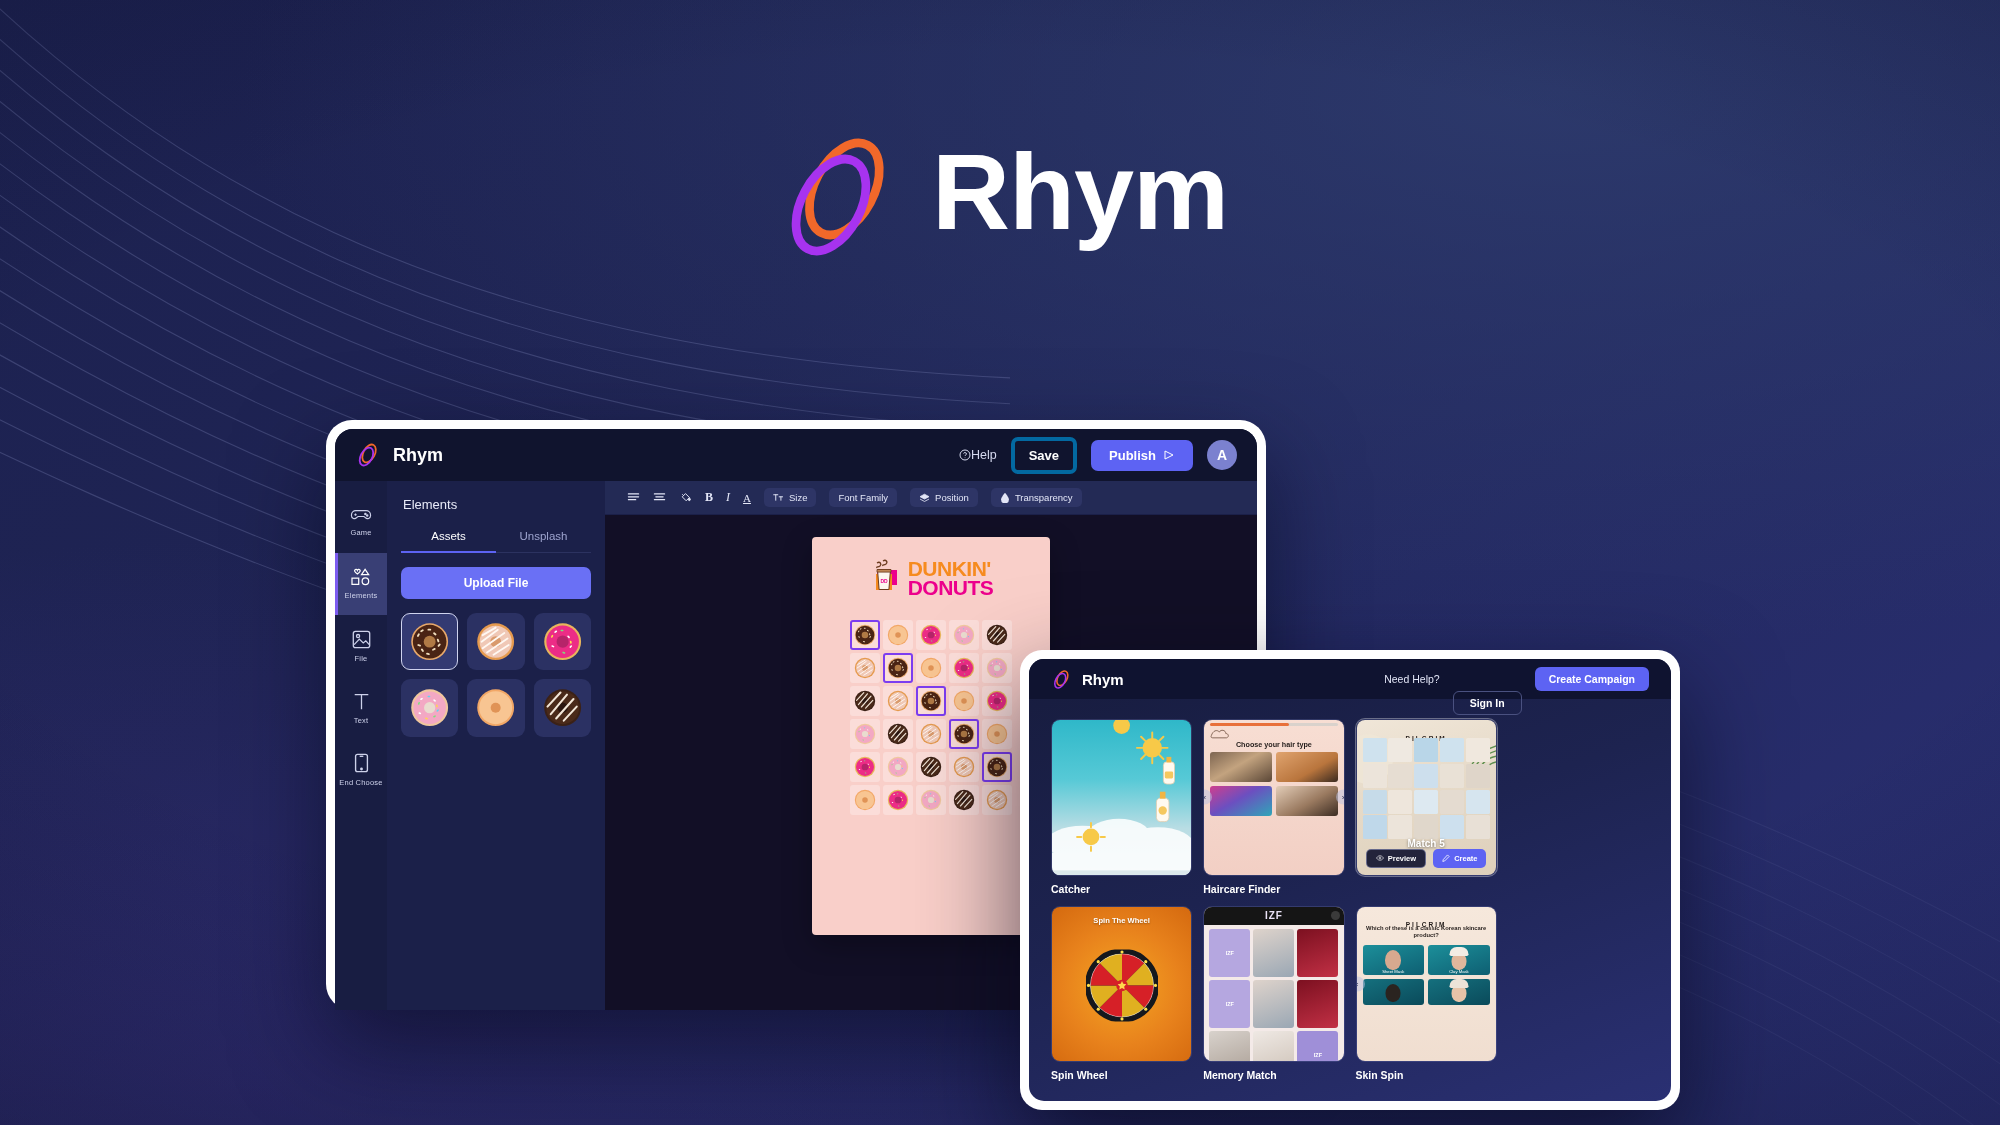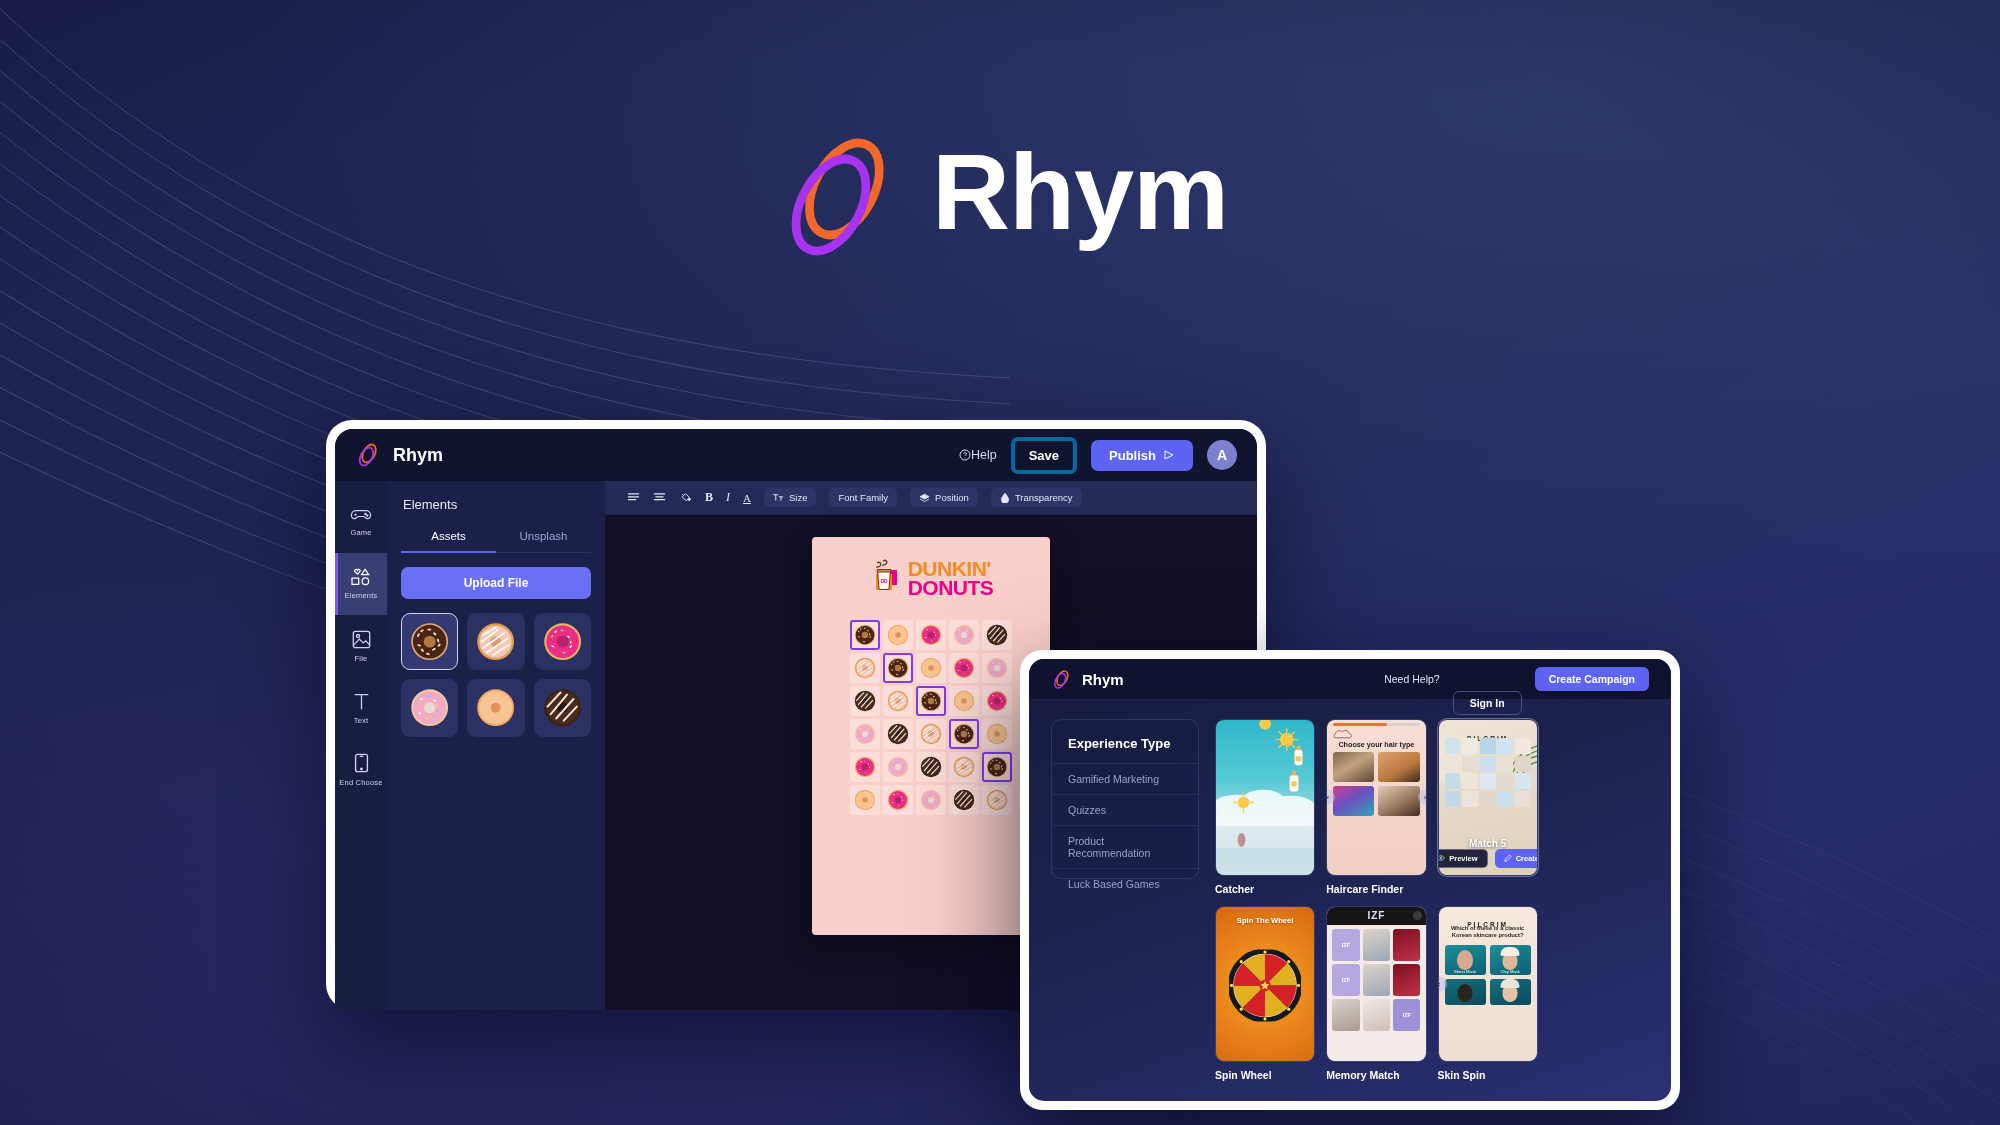--- a/index.html
+++ b/index.html
@@ -982,27 +982,20 @@
         <span class="name">Rhym</span>
       </div>
       <div class="glHeadRight">
         <span class="needHelp">Need Help?</span>
         <span class="signInBtn">Sign In</span>
         <span class="createCampBtn">Create Campaign</span>
       </div>
     </div>
 
     <div class="glBody">
-      <div class="expPanel">
-        <div class="expTitle">Experience Type</div>
-        <div class="expItem">Gamified Marketing</div>
-        <div class="expItem">Quizzes</div>
-        <div class="expItem">Product Recommendation</div>
-        <div class="expItem">Luck Based Games</div>
-      </div>
 
       <div class="cardsGrid">
 
         <div class="gameCard">
           <div class="gcThumb">
             <div class="thCatcher"></div>
             <svg style="position:absolute;inset:0;" viewBox="0 0 100 130">
               <g fill="#ffffff" opacity=".85">
                 <ellipse cx="22" cy="88" rx="26" ry="12"></ellipse>
                   <ellipse cx="48" cy="82" rx="22" ry="11"></ellipse>

